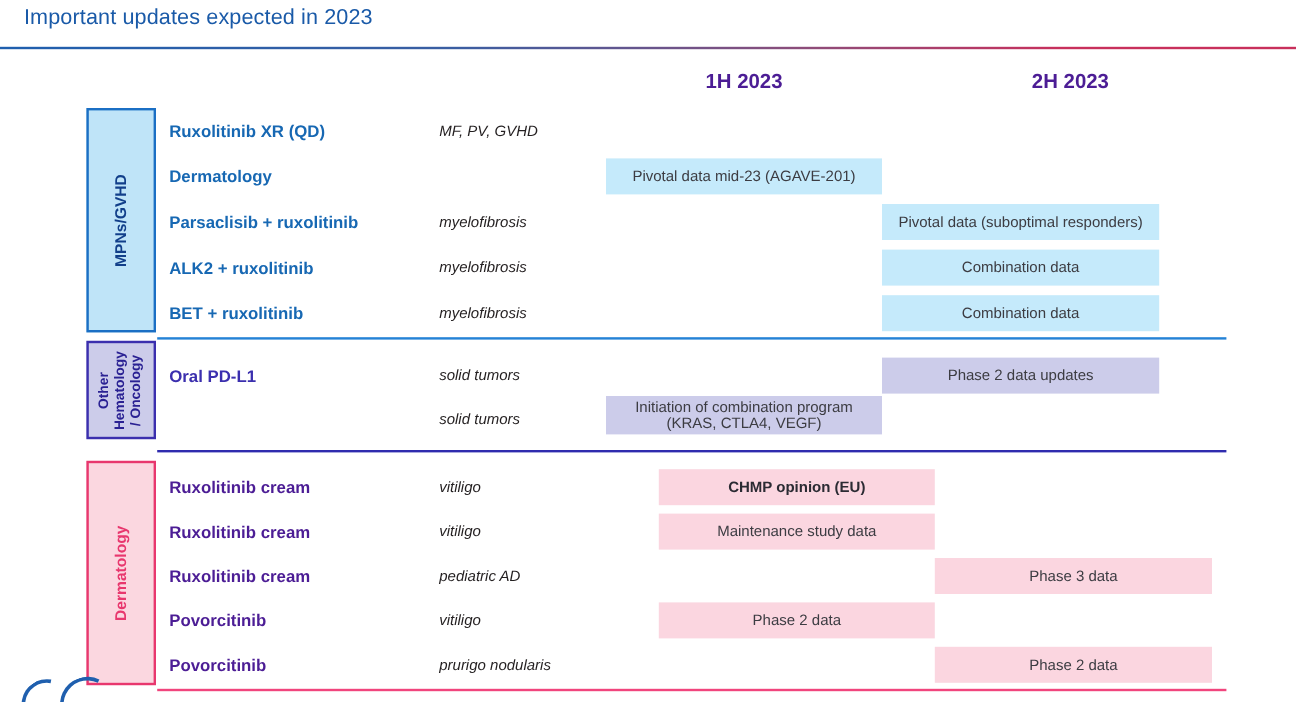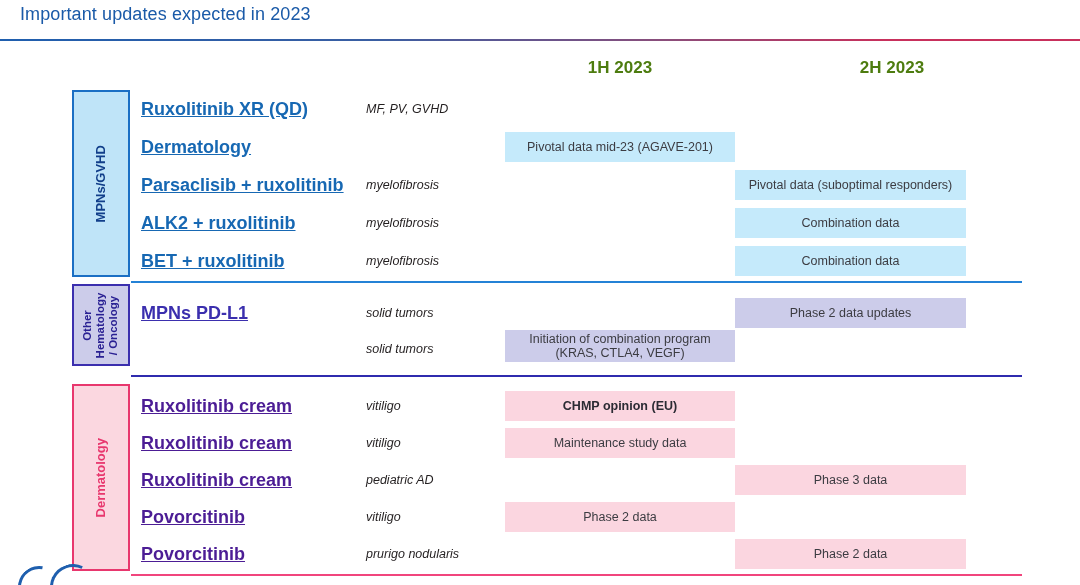--- a/index.html
+++ b/index.html
@@ -18,21 +18,21 @@
     letter-spacing: 0.1px; white-space: nowrap;
   }
   .title-rule {
     position: absolute; left: 0px; top: 39px; width: 1080px; height: 2px;
     background: linear-gradient(to right, #1f5fae 0%, #3a5ea2 35%, #8c4d7a 62%, #c8305c 82%, #c8305c 100%);
   }
 
   
   .col-head {
     position: absolute; top: 58px;
-    font-size: 17px; font-weight: bold; color: #4d7c0f;
+    font-size: 17px; font-weight: bold; color: #4c1d95;
     text-align: center; white-space: nowrap;
   }
   #head-1h { left: 505px; width: 230px; }
   #head-2h { left: 777px; width: 230px; }
 
   
   .cat-box {
     position: absolute; left: 72px; width: 58px;
     border-width: 2px; border-style: solid;
     display: flex; align-items: center; justify-content: center;
@@ -64,23 +64,22 @@
   
   .sep { position: absolute; left: 131px; width: 891px; }
   #sep-1 { top: 281px; height: 2px; background: #2482d6; }
   #sep-2 { top: 375px; height: 2px; background: #2f2bae; }
   #sep-3 { top: 574px; height: 2px; background: #f1457d; }
 
   
   .row { position: absolute; left: 0; width: 1080px; height: 38px; }
   .drug {
     position: absolute; left: 141px; width: 200px;
-    font-size: 18px; font-weight: bold; line-height: 38px;
+    font-size: 14px; font-weight: bold; line-height: 38px;
     white-space: nowrap;
-    text-decoration: underline;
   }
   .indication {
     position: absolute; left: 366px; width: 135px;
     font-size: 12.5px; font-style: italic; color: #231f20;
     line-height: 38px; white-space: nowrap;
   }
   .drug.c-blue   { color: #1768b3; }
   .drug.c-purple { color: #3b2fae; }
   .drug.c-pink   { color: #4c1d95; }
 
@@ -92,21 +91,21 @@
     font-size: 12.5px; color: #3c3c42;
     line-height: 14px;
     padding: 0 6px;
   }
   .box.col1 { left: 505px; width: 230px; }
   .box.col2 { left: 735px; width: 231px; }
   .box.bold { font-weight: bold; color: #2b2b33; }
   .box.tall { top: 0px; height: 32px; }
   .box.blue   { background: #c5eafb; }
   .box.purple { background: #ccccea; }
-  .box.pink   { background: #fbd6e0; }
+  .box.pink   { background: #fbd6e0; margin-left: 44px; }
 
   
   #logo { position: absolute; left: 14px; top: 562px; width: 92px; height: 36px; }
   .arc {
     position: absolute;
     border: 3px solid #1f5fae;
     border-radius: 50%;
     background: transparent;
   }
   #arc-a { left: 4px;  top: 4px; width: 42px; height: 42px; border-color: #1f5fae transparent transparent #1f5fae; transform: rotate(-35deg); }
@@ -165,21 +164,21 @@
     <div class="box col2 blue">Combination data</div>
   </div>
 
   <div class="row" style="top:242px">
     <div class="drug c-blue">BET + ruxolitinib</div>
     <div class="indication">myelofibrosis</div>
     <div class="box col2 blue">Combination data</div>
   </div>
 
   <div class="row" style="top:294px">
-    <div class="drug c-purple">MPNs PD-L1</div>
+    <div class="drug c-purple">Oral PD-L1</div>
     <div class="indication">solid tumors</div>
     <div class="box col2 purple">Phase 2 data updates</div>
   </div>
 
   <div class="row" style="top:330px">
     <div class="indication">solid tumors</div>
     <div class="box col1 purple tall" style="white-space:pre-line">Initiation of combination program
 (KRAS, CTLA4, VEGF)</div>
   </div>
 

